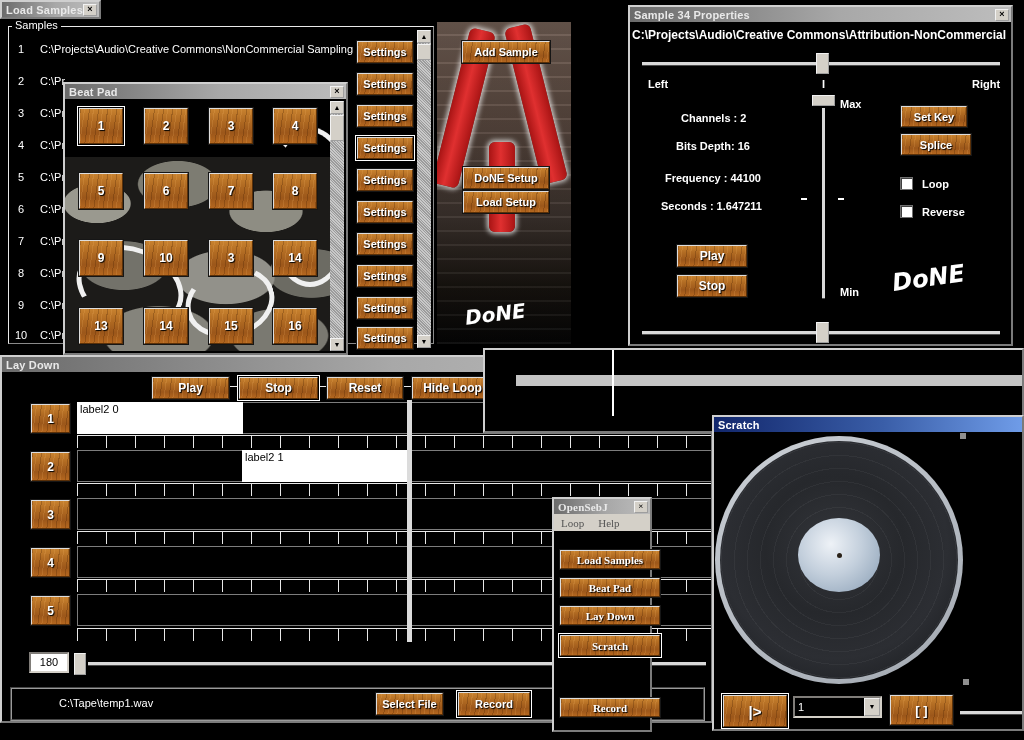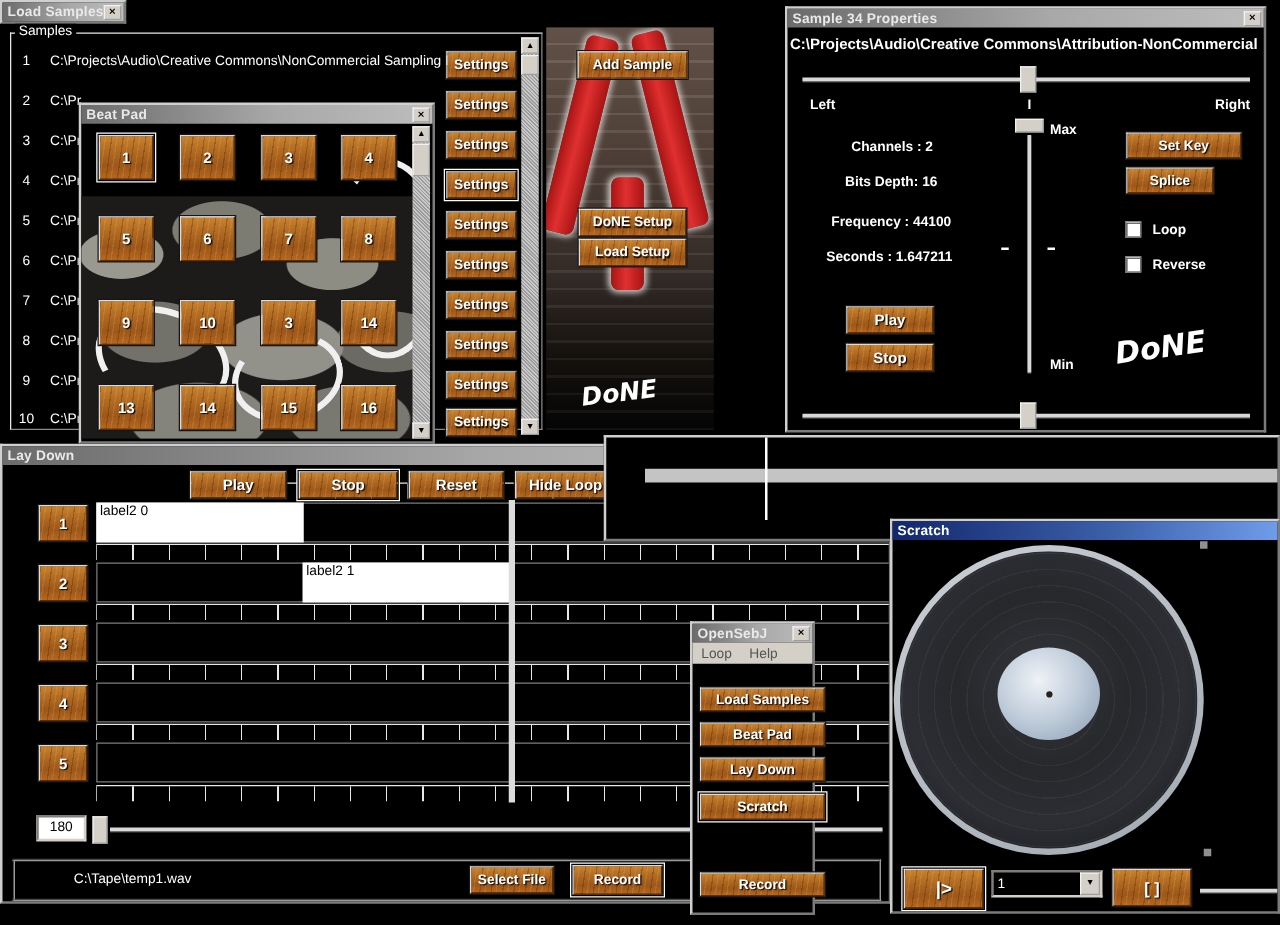--- a/index.html
+++ b/index.html
@@ -193,21 +193,21 @@
     <div style="position:absolute;left:171px;top:176px;width:6px;height:2px;background:#fff;"></div>
     <div style="position:absolute;left:208px;top:176px;width:6px;height:2px;background:#fff;"></div>
 
     <span class="t" style="left:51px;top:90px;">Channels : 2</span>
     <span class="t" style="left:46px;top:118px;">Bits Depth: 16</span>
     <span class="t" style="left:35px;top:150px;">Frequency : 44100</span>
     <span class="t" style="left:31px;top:178px;">Seconds : 1.647211</span>
 
     <div class="wood" style="left:47px;top:223px;width:70px;height:22px;">Play</div>
     <div class="wood" style="left:47px;top:253px;width:70px;height:22px;">Stop</div>
-    <div class="wood" style="left:271px;top:84px;width:92px;height:21px;font-size:11px;">Set Key</div>
+    <div class="wood" style="left:271px;top:84px;width:66px;height:21px;font-size:11px;">Set Key</div>
     <div class="wood" style="left:271px;top:112px;width:70px;height:21px;font-size:11px;">Splice</div>
     <div class="cb" style="left:270px;top:155px;"></div>
     <span class="t" style="left:292px;top:156px;">Loop</span>
     <div class="cb" style="left:270px;top:183px;"></div>
     <span class="t" style="left:292px;top:184px;">Reverse</span>
     <span class="tag" style="left:262px;top:242px;font-size:24px;transform:rotate(-8deg);">DoNE</span>
 
     <div class="tr" style="left:12px;top:309px;width:358px;height:3px;"></div>
     <div class="th" style="left:186px;top:300px;width:13px;height:21px;"></div>
   </div>
@@ -260,21 +260,21 @@
   </div>
 </div>
 
 <div class="win" style="left:483px;top:348px;width:541px;height:85px;">
   <div style="position:relative;width:537px;height:66px;">
     <div style="position:absolute;left:31px;top:25px;right:0;height:11px;background:#c4c4c4;"></div>
     <div style="position:absolute;left:127px;top:0;width:2px;height:66px;background:#fff;"></div>
   </div>
 </div>
 
-<div class="win" style="left:552px;top:497px;width:100px;height:235px;">
+<div class="win" style="left:552px;top:497px;width:100px;height:235px;font-family:Liberation Serif, serif;">
   <div class="tbar">
     <span class="ttl">OpenSebJ</span>
     <span class="closebtn">×</span>
   </div>
   <div class="menubar">
     <span class="menuitem">Loop</span>
     <span class="menuitem">Help</span>
   </div>
   <div style="position:relative;width:112px;height:199px;">
     <div class="wood" style="left:6px;top:19px;width:100px;height:19px;font-size:11px;">Load Samples</div>

